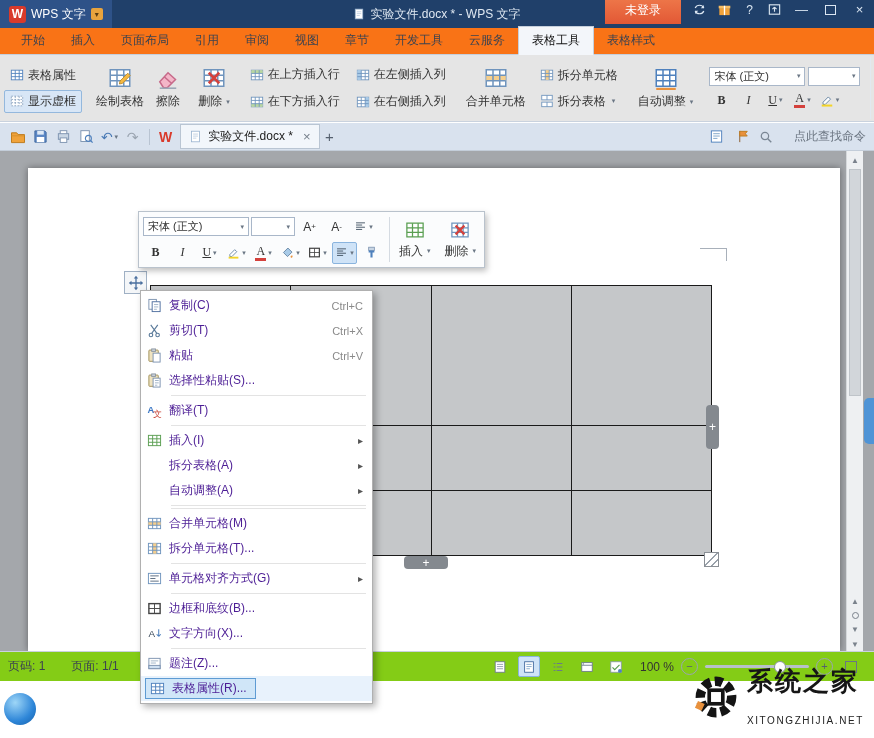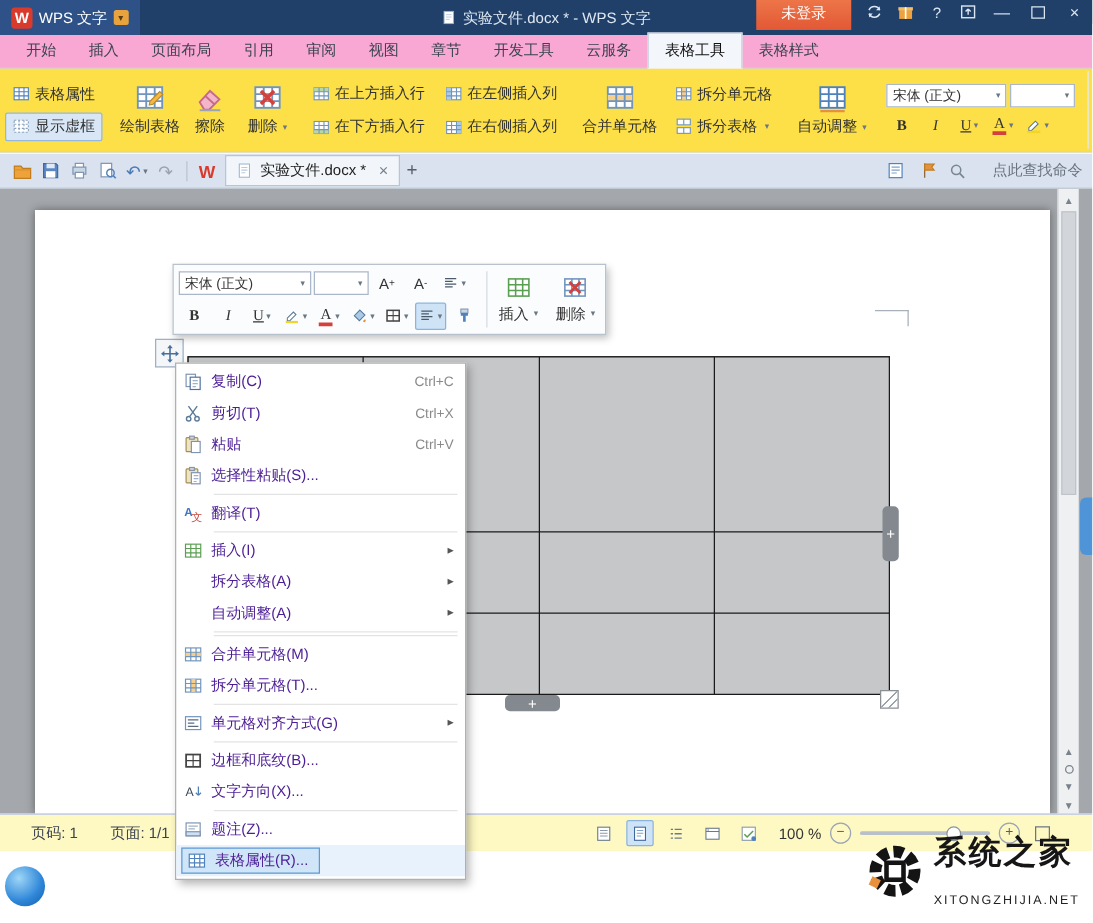--- a/index.html
+++ b/index.html
@@ -13,26 +13,26 @@
   .appname{font-size:12px;color:#fff}
   .goldcaret{width:12px;height:12px;background:#e8a33d;border-radius:2px;color:#5a3c10;font-size:8px;display:flex;align-items:center;justify-content:center}
   .wtitle{position:absolute;left:0;right:0;top:0;height:28px;display:flex;align-items:center;justify-content:center;gap:5px;color:#dfe8f2;font-size:12px;z-index:1}
   .tbright{position:absolute;right:0;top:0;height:19px;display:flex;align-items:center;background:#20406a;z-index:2}
   .loginbtn{background:linear-gradient(#ef7a4b,#e25835);color:#fff;height:28px;line-height:28px;padding:0 20px;font-size:12px;margin-right:6px}
   .tbico{width:25px;height:28px;display:flex;align-items:center;justify-content:center;color:#dbe6f2;font-size:12px}
   .winbtn{width:29px;height:28px;display:flex;align-items:center;justify-content:center;color:#dbe6f2;font-size:13px}
   .maxbox{width:9px;height:8px;border:1px solid #dbe6f2}
 
   
-  .menubar{position:absolute;top:28px;left:0;right:0;height:27px;background:#f9a8d4;border-bottom:1px solid #c5cfdc;display:flex;align-items:flex-end;padding-left:8px;box-sizing:border-box}
+  .menubar{position:absolute;top:28px;left:0;right:0;height:27px;background:#f97316;border-bottom:1px solid #c5cfdc;display:flex;align-items:flex-end;padding-left:8px;box-sizing:border-box}
   .mtab{padding:5px 13px 5px;color:#3c4350;font-size:12px}
   .mtab.active{background:#f3f6fa;border:1px solid #c5cfdc;border-bottom:1px solid #f3f6fa;margin-bottom:-1px;color:#111}
 
   
-  .ribbon{position:absolute;top:55px;left:0;right:0;height:67px;background:#fde047;border-bottom:1px solid #c9d2de;display:flex;align-items:stretch;padding:2px 2px;box-sizing:border-box;overflow:hidden}
+  .ribbon{position:absolute;top:55px;left:0;right:0;height:67px;background:#e5e5e5;border-bottom:1px solid #c9d2de;display:flex;align-items:stretch;padding:2px 2px;box-sizing:border-box;overflow:hidden}
   .vsep{width:1px;background:#d9e1ea;margin:4px 3px}
   .rg{display:flex}
   .colstack{flex-direction:column;justify-content:center;gap:3px;padding:0 2px}
   .row{flex-direction:row;align-items:stretch}
   .sbtn{display:flex;align-items:center;gap:4px;padding:2px 5px;border:1px solid transparent;border-radius:2px;white-space:nowrap}
   .sbtn.pressed{background:#d8e6f6;border-color:#94b8dd}
   .bbtn{display:flex;flex-direction:column;align-items:center;justify-content:center;gap:3px;padding:1px 6px;white-space:nowrap}
   .cap{display:flex;align-items:center;gap:2px}
   .car{font-size:7px;color:#6a7684;margin-left:2px}
   .grid22{display:grid;grid-template-columns:auto auto;grid-template-rows:auto auto;column-gap:4px;row-gap:4px;align-content:center;padding:0 2px}
@@ -98,21 +98,21 @@
 
   
   .vscroll{position:absolute;left:846px;top:0;width:17px;height:100%;background:#eef0f2;border-left:1px solid #d5d8db;box-sizing:border-box}
   .sb-up{position:absolute;top:2px;left:0;right:0;height:14px;display:flex;align-items:center;justify-content:center;color:#7a828c;font-size:8px}
   .sthumb{position:absolute;left:2px;right:2px;top:18px;height:225px;background:#d2d6da;border:1px solid #bfc4c9}
   .sbot{position:absolute;bottom:2px;left:0;right:0;display:flex;flex-direction:column;align-items:center;gap:6px;color:#7a828c;font-size:8px}
   .dotb{width:5px;height:5px;border:1px solid #7a828c;border-radius:50%}
   .bluepill{position:absolute;left:864px;top:398px;width:10px;height:46px;background:#4f94d6;border-radius:5px 0 0 5px;z-index:30}
 
   
-  .statusbar{position:absolute;top:651px;left:0;right:0;height:30px;background:#fef9c3;border-top:1px solid #c9d2de;display:flex;align-items:center;padding:0 25px;box-sizing:border-box}
+  .statusbar{position:absolute;top:651px;left:0;right:0;height:30px;background:#84cc16;border-top:1px solid #c9d2de;display:flex;align-items:center;padding:0 8px;box-sizing:border-box}
   .st{margin-right:26px;color:#3c4350}
   .stright{margin-left:auto;display:flex;align-items:center;gap:7px;padding-right:4px}
   .vicon{width:20px;height:19px;display:flex;align-items:center;justify-content:center;border-radius:2px;border:1px solid transparent}
   .vicon.active{background:#cfe3f7;border-color:#8ab4de}
   .zoomlabel{min-width:40px;text-align:right;color:#333}
   .zbtn{width:15px;height:15px;border:1px solid #9aa5b2;border-radius:50%;display:flex;align-items:center;justify-content:center;color:#55606e;font-size:11px;line-height:1}
   .slider{width:104px;height:3px;background:#b8c0ca;border-radius:2px;position:relative}
   .sthumb2{position:absolute;left:66%;top:-4.5px;width:10px;height:10px;background:#fdfdfd;border:1px solid #8a93a0;border-radius:50%}
   .fsbox{width:10px;height:10px;border:1px solid #6a7684}
 

